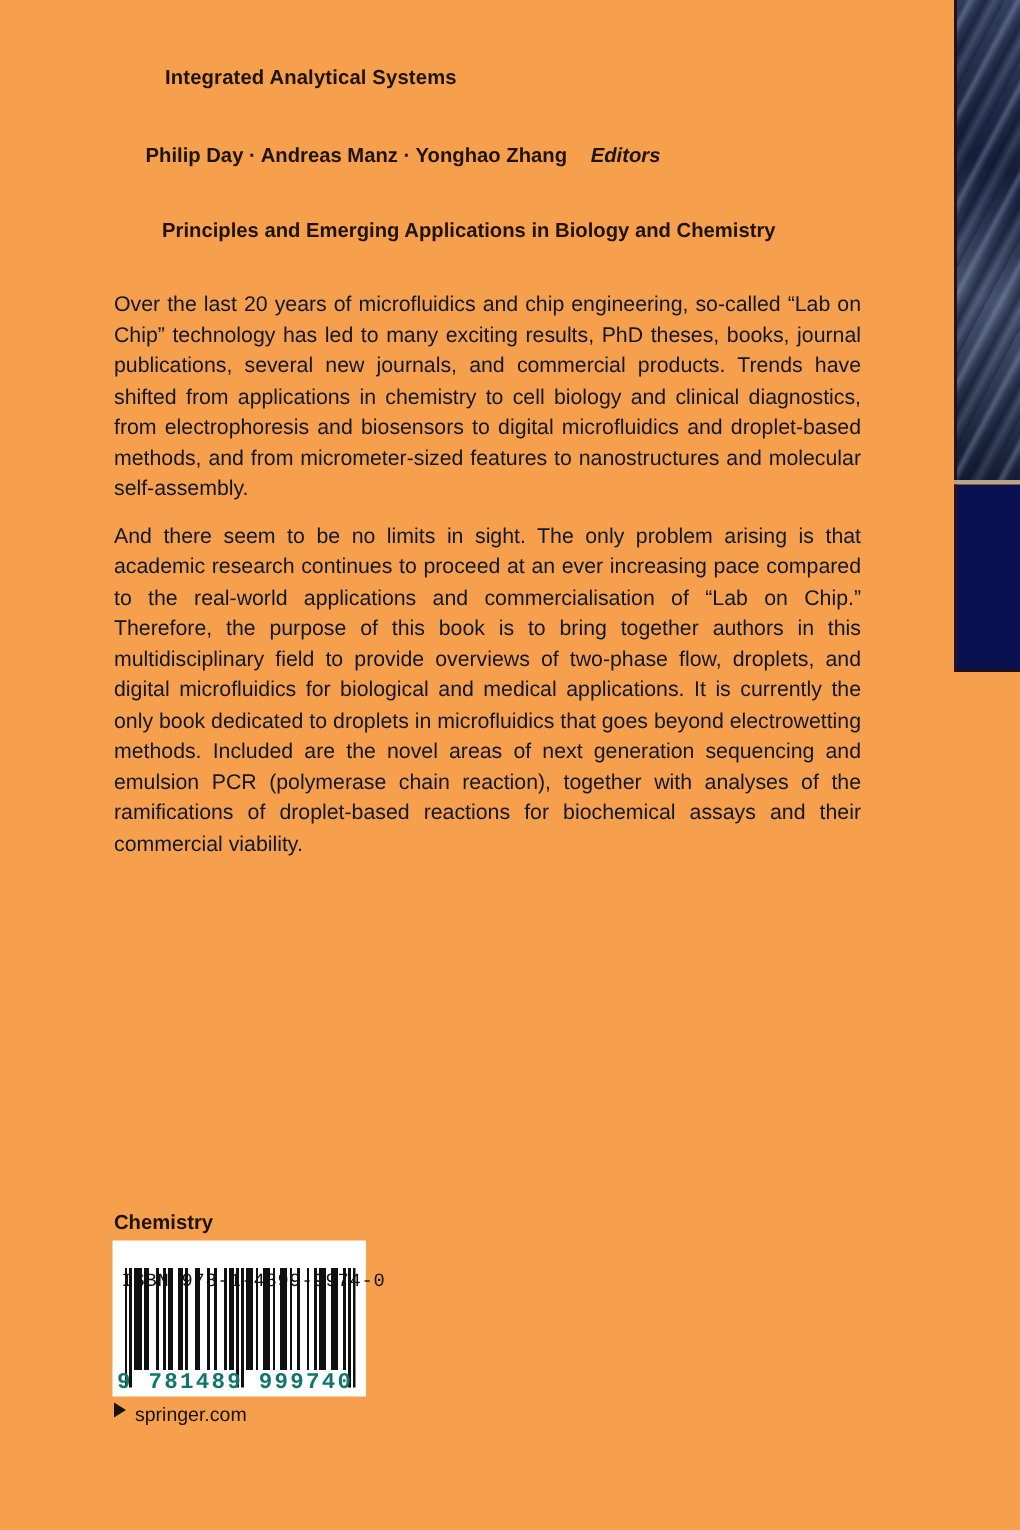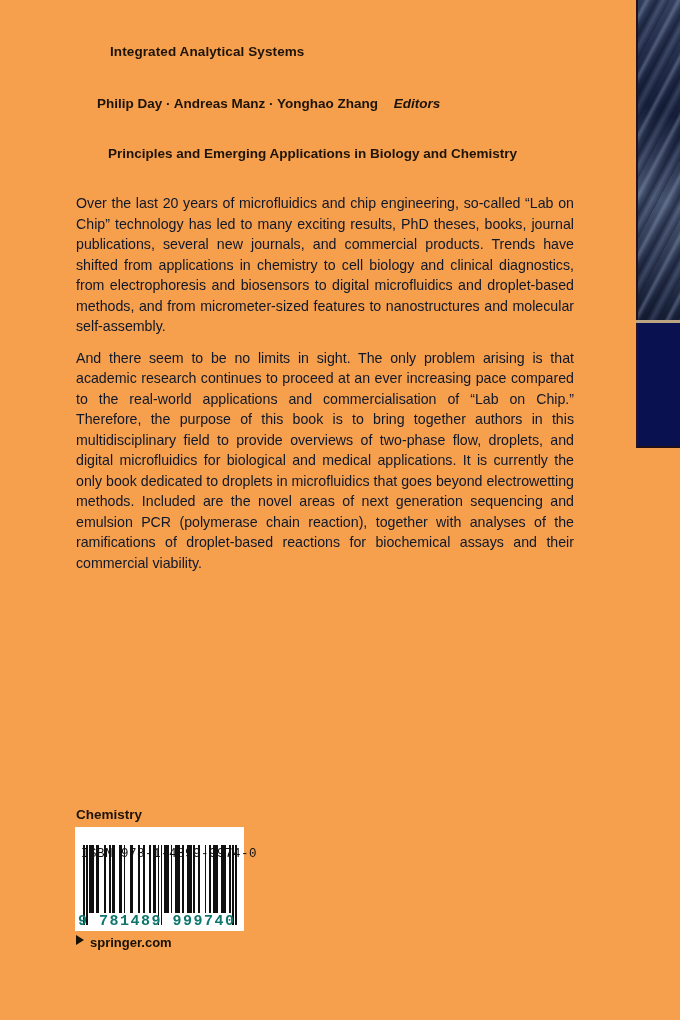--- a/index.html
+++ b/index.html
@@ -87,21 +87,21 @@
     position:absolute;top:18px;left:8px;
   }
   .ean-digits{
     position:absolute;bottom:1px;left:3px;
     font-family:"Liberation Mono", monospace;
     font-size:15px;font-weight:bold;color:#0f766e;
     letter-spacing:1.5px;white-space:nowrap;
   }
   .publisher-row{
     position:absolute;left:76px;top:935px;
-    font-size:13px;font-weight:bold;color:#161007;
+    font-size:13px;font-weight:normal;color:#161007;
     display:flex;align-items:flex-start;
   }
   .arrow-icon{
     display:inline-block;width:0;height:0;
     border-top:5px solid transparent;border-bottom:5px solid transparent;
     border-left:8px solid #161007;margin-right:6px;
   }
 </style>
 </head>
 <body>

